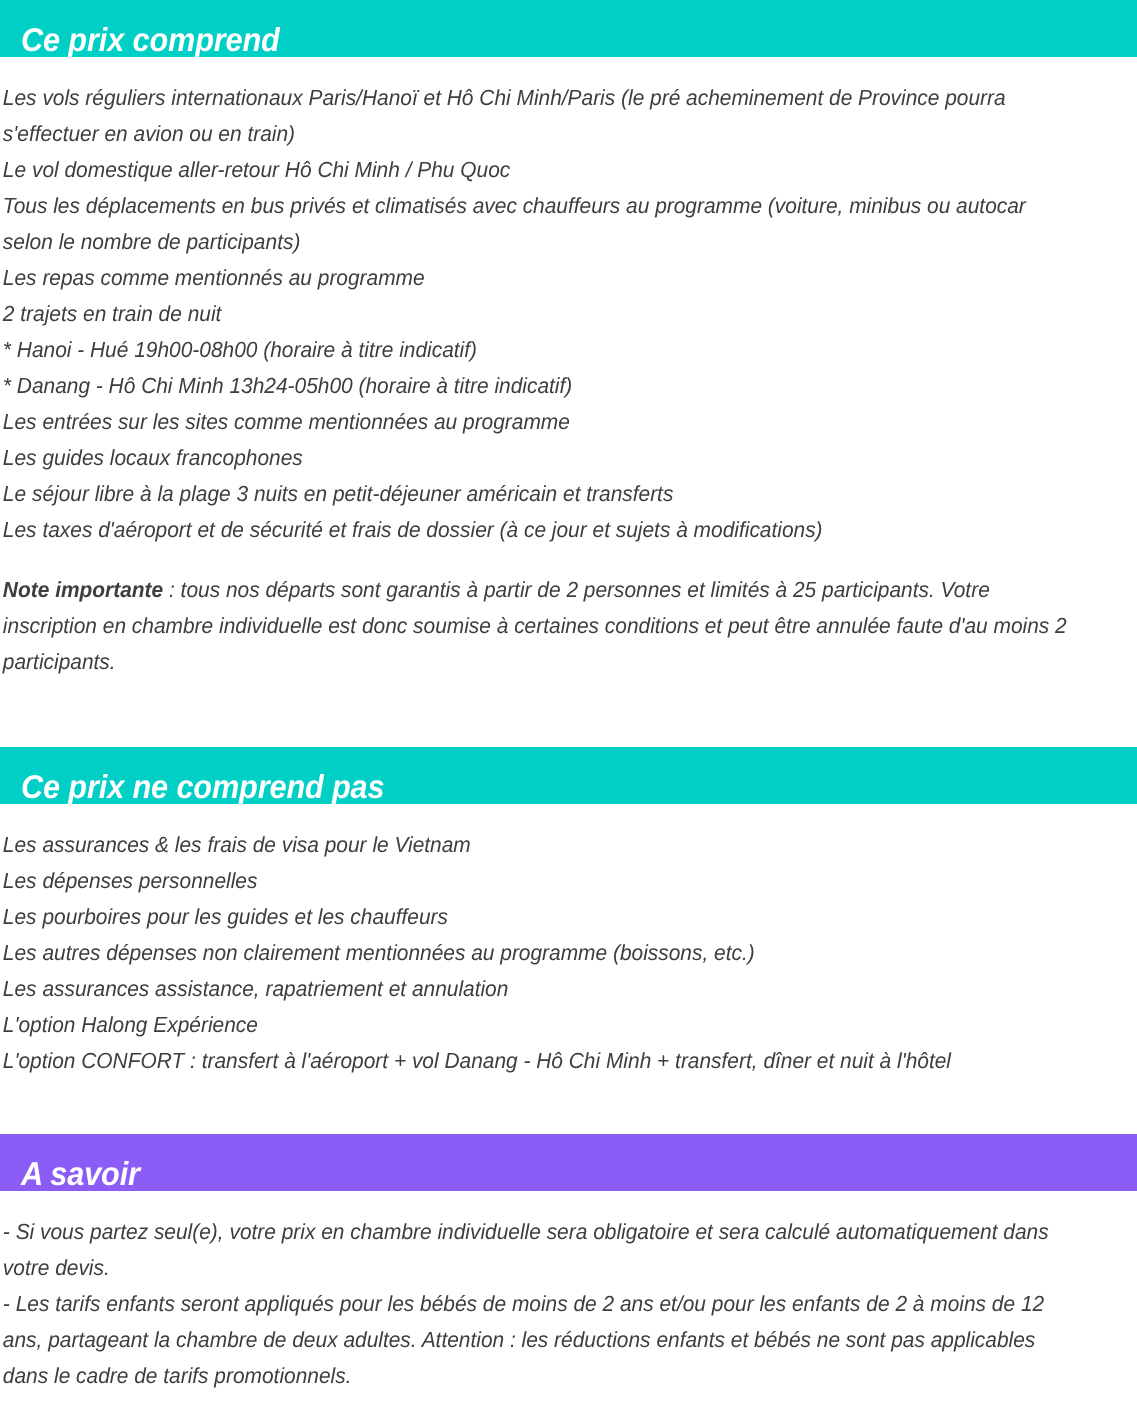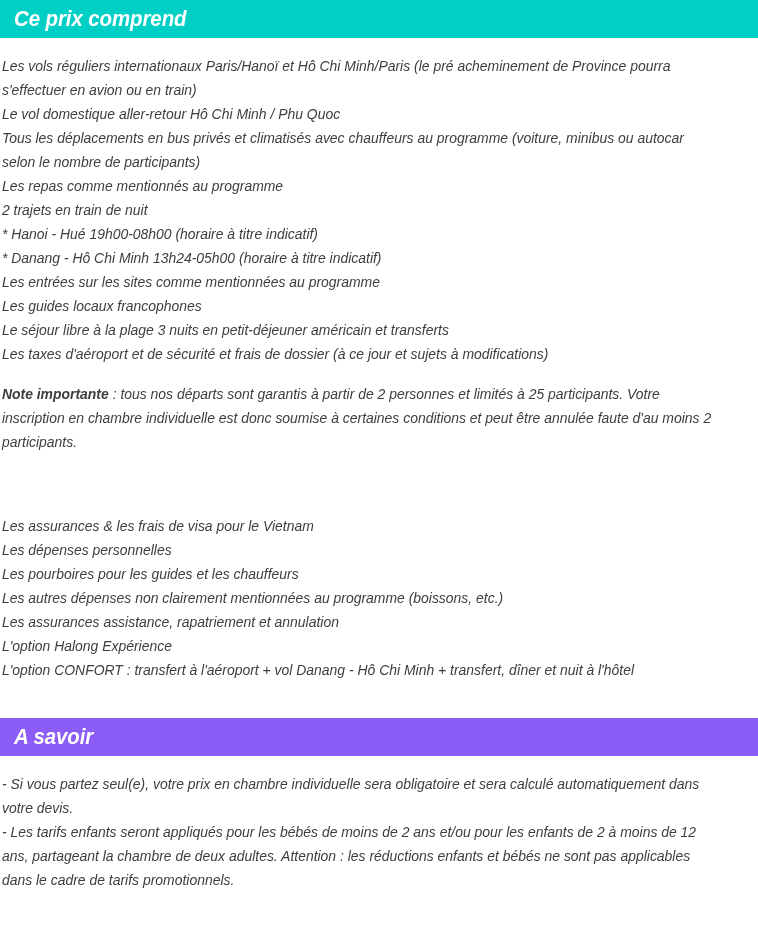--- a/index.html
+++ b/index.html
@@ -21,21 +21,21 @@
     height: 939px;
     background: #fff;
   }
 
   
   .section-bar {
     width: 100%;
     background: #00cfc6;
     height: 38px;
     display: flex;
-    align-items: center;
+    align-items: flex-end;
     box-sizing: border-box;
     padding: 0 0 0 14px;
   }
   .section-bar .title {
     color: #ffffff;
     font-style: italic;
     font-weight: bold;
     font-size: 22px;
     line-height: 22px;
     letter-spacing: -0.1px;
@@ -102,20 +102,23 @@
     <div class="line" style="color: rgb(61, 61, 66);">Les entrées sur les sites comme mentionnées au programme</div>
     <div class="line" style="color: rgb(61, 61, 66);">Les guides locaux francophones</div>
     <div class="line" style="color: rgb(61, 61, 66);">Le séjour libre à la plage 3 nuits en petit-déjeuner américain et transferts</div>
     <div class="line" style="color: rgb(61, 61, 66);">Les taxes d'aéroport et de sécurité et frais de dossier (à ce jour et sujets à modifications)</div>
     <div class="gap-16"></div>
     <div class="note" style="color: rgb(61, 61, 66);"><b>Note importante</b><span> : tous nos départs sont garantis à partir de 2 personnes et limités à 25 participants. Votre inscription en chambre individuelle est donc soumise à certaines conditions et peut être annulée faute d'au moins 2 participants.</span></div>
   </div>
 
   <div class="gap-44"></div>
 
+  <div class="section-bar" style="background: rgb(0, 207, 198);">
+    <span class="title" style="color: rgb(255, 255, 255);">Ce prix ne comprend pas</span>
+  </div>
   <div class="s2-top"></div>
   <div class="section-body">
     <div class="line tight" style="color: rgb(61, 61, 66);">Les assurances &amp; les frais de visa pour le Vietnam</div>
     <div class="line tight" style="color: rgb(61, 61, 66);">Les dépenses personnelles</div>
     <div class="line tight" style="color: rgb(61, 61, 66);">Les pourboires pour les guides et les chauffeurs</div>
     <div class="line tight" style="color: rgb(61, 61, 66);">Les autres dépenses non clairement mentionnées au programme (boissons, etc.)</div>
     <div class="line tight" style="color: rgb(61, 61, 66);">Les assurances assistance, rapatriement et annulation</div>
     <div class="line tight" style="color: rgb(61, 61, 66);">L'option Halong Expérience</div>
     <div class="line tight" style="color: rgb(61, 61, 66);">L'option CONFORT : transfert à l'aéroport + vol Danang - Hô Chi Minh + transfert, dîner et nuit à l'hôtel</div>
   </div>

